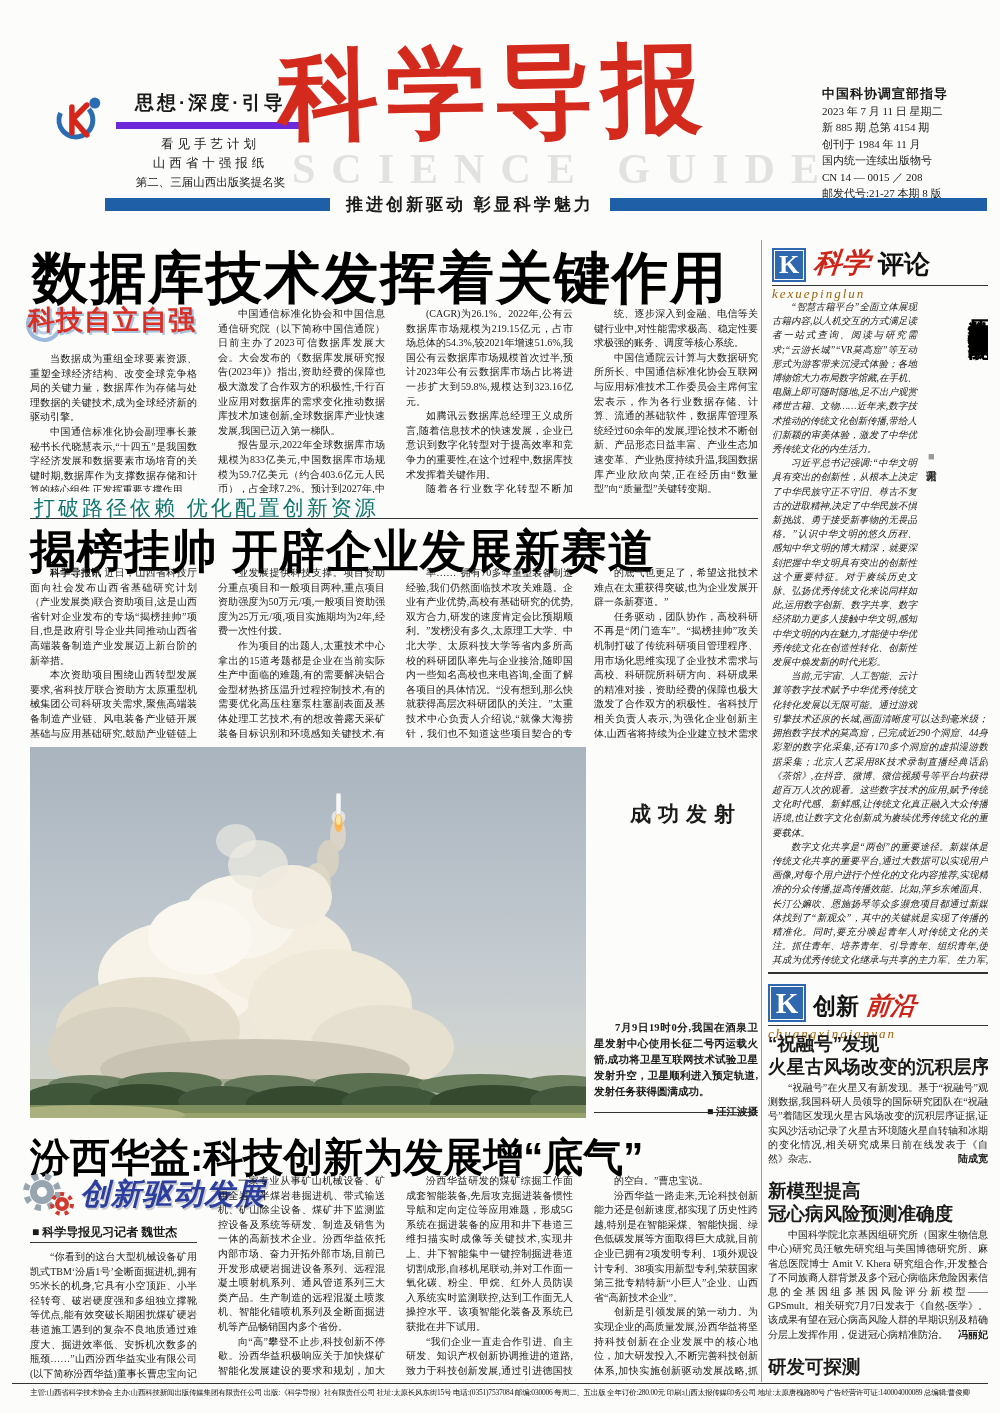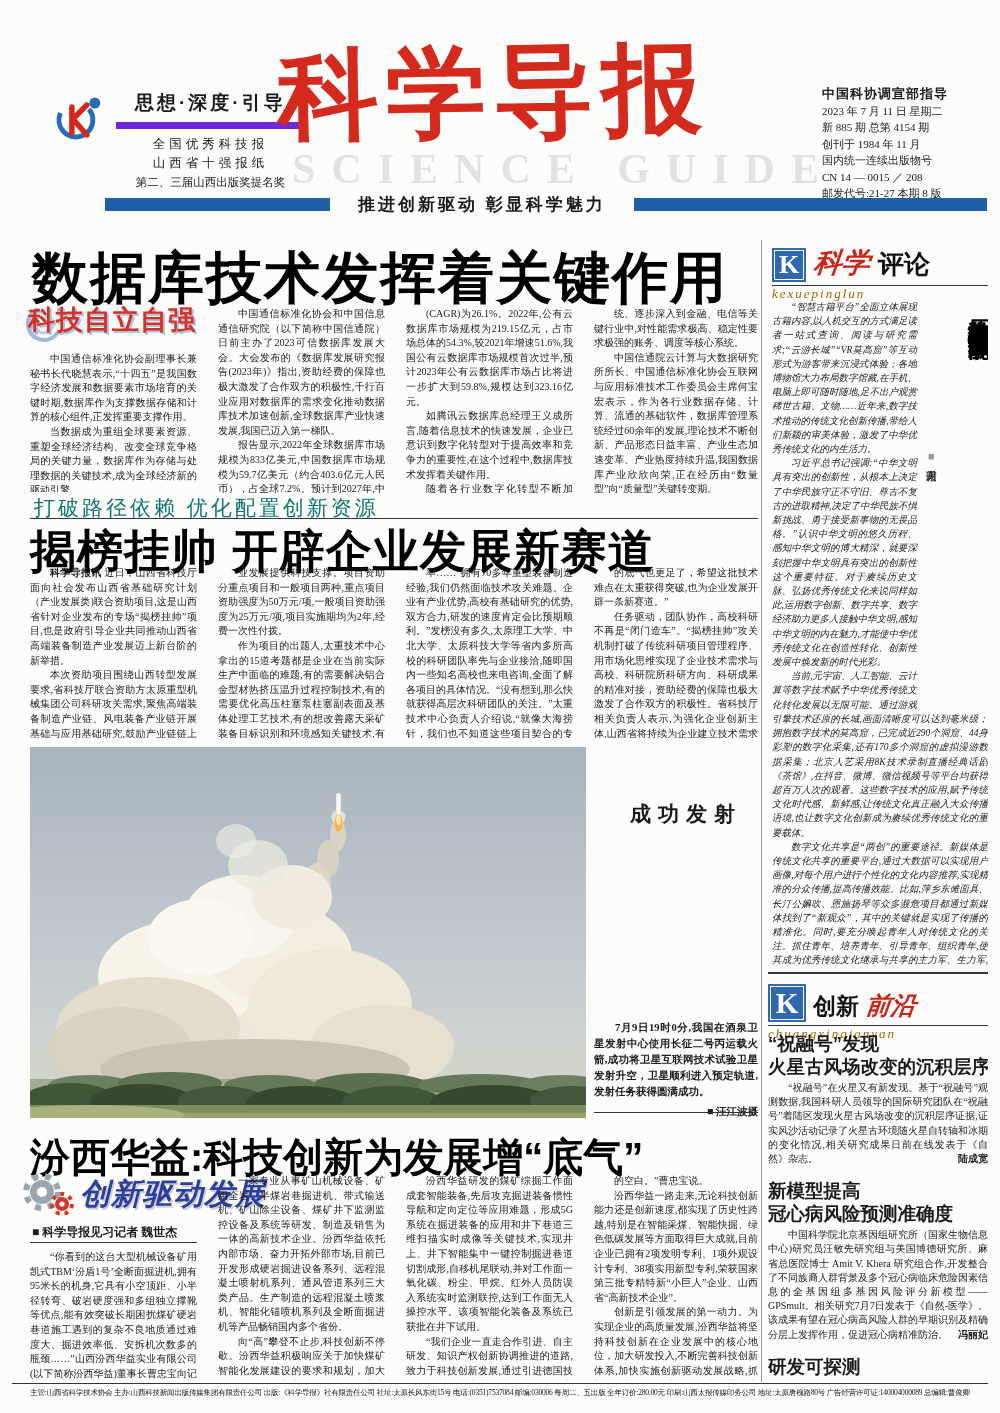--- a/index.html
+++ b/index.html
@@ -12,21 +12,21 @@
   .mast-left{left:50px;top:90px;width:255px;display:flex;gap:10px;}
   .mast-left .texts{width:190px;text-align:center;}
   .mast-slogan{font-size:19px;font-weight:bold;letter-spacing:3px;border-bottom:7px solid #6d28d9;padding-bottom:6px;margin-bottom:6px;font-family:"Liberation Sans","DejaVu Sans",sans-serif;}
   .mast-line{font-size:12.5px;letter-spacing:4px;line-height:19px;}
   .mast-line3{font-size:11.5px;letter-spacing:0;line-height:19px;}
   .mast-en{left:292px;top:145px;font-size:42px;letter-spacing:16px;color:#e2e2e0;font-weight:bold;z-index:1;white-space:nowrap;}
   .mast-title{left:278px;top:36px;width:480px;font-size:100px;line-height:1.1;font-weight:900;color:#d4291d;
               letter-spacing:8px;z-index:2;font-family:"Liberation Sans","DejaVu Sans",sans-serif;transform:rotate(-1deg);white-space:nowrap;}
   .mast-right{left:822px;top:86px;width:170px;font-size:11px;line-height:16.5px;text-align:justify;}
   .mast-right .b{font-size:13px;font-weight:bold;letter-spacing:1px;}
-  .bar{left:105px;top:194px;width:882px;height:20px;display:flex;align-items:center;gap:28px;}
+  .bar{left:105px;top:194px;width:882px;height:20px;display:flex;align-items:center;gap:16px;}
   .bar .seg{height:13px;background:#1f5fa8;flex:1;}
   .bar .seg.short{flex:0 0 225px;}
   .bar-slogan{font-size:17px;font-weight:bold;letter-spacing:3px;white-space:nowrap;font-family:"Liberation Sans","DejaVu Sans",sans-serif;}
   
   .headline{font-weight:900;color:#000;font-family:"Liberation Sans","DejaVu Sans",sans-serif;white-space:nowrap;}
   .col{position:absolute;overflow:hidden;text-align:justify;font-size:10px;line-height:14.6px;}
   .col p{margin:0;text-indent:2em;}
   .col .lead{font-weight:bold;}
   
   .badge1{left:28px;top:302px;width:180px;height:44px;}
@@ -77,21 +77,21 @@
 <div class="paper">
 
   <div class="abs mast-left">
     <svg width="56" height="56" viewBox="0 0 56 56">
       <circle cx="26" cy="30" r="17" fill="none" stroke="#2a6cb3" stroke-width="5" stroke-dasharray="72 36" transform="rotate(-40 26 30)"></circle>
       <path d="M22 17 L22 43 M22 30 L37 15 M24 30 L37 45" stroke="#d6261c" stroke-width="5.5" fill="none" stroke-linecap="round"></path>
       <circle cx="45" cy="13" r="5.5" fill="#2a6cb3"></circle>
     </svg>
     <div class="texts">
       <div class="mast-slogan">思想·深度·引导</div>
-      <div class="mast-line">全国优秀科技报</div>
+      <div class="mast-line">看见手艺计划</div>
       <div class="mast-line">山西省十强报纸</div>
       <div class="mast-line3">第二、三届山西出版奖提名奖</div>
     </div>
   </div>
 
   <div class="abs mast-en">SCIENCE GUIDE</div>
   <div class="abs mast-title">科学导报</div>
 
   <div class="abs mast-right">
     <div class="b">中国科协调宣部指导</div>
@@ -114,22 +114,22 @@
   <div class="abs badge1">
     <svg class="swirl" width="48" height="48" viewBox="0 0 48 48">
       <circle cx="22" cy="24" r="16" fill="none" stroke="#9db9dd" stroke-width="4" stroke-dasharray="60 40" transform="rotate(30 22 24)"></circle>
       <circle cx="22" cy="24" r="9" fill="none" stroke="#b9cde6" stroke-width="3" stroke-dasharray="30 14"></circle>
       <circle cx="38" cy="10" r="3" fill="#9db9dd"></circle>
     </svg>
     <span class="txt">科技自立自强</span>
   </div>
 
   <div class="col" style="left:30px;top:352px;width:167px;height:140px;">
+    <p>当数据成为重组全球要素资源、重塑全球经济结构、改变全球竞争格局的关键力量，数据库作为存储与处理数据的关键技术,成为全球经济新的驱动引擎。</p>
     <p>中国通信标准化协会副理事长兼秘书长代晓慧表示,“十四五”是我国数字经济发展和数据要素市场培育的关键时期,数据库作为支撑数据存储和计算的核心组件,正发挥重要支撑作用。</p>
-    <p>当数据成为重组全球要素资源、重塑全球经济结构、改变全球竞争格局的关键力量，数据库作为存储与处理数据的关键技术,成为全球经济新的驱动引擎。</p>
   </div>
   <div class="col" style="left:218px;top:307px;width:167px;height:186px;">
     <p>中国通信标准化协会和中国信息通信研究院（以下简称中国信通院）日前主办了2023可信数据库发展大会。大会发布的《数据库发展研究报告(2023年)》指出,资助经费的保障也极大激发了合作双方的积极性,千行百业应用对数据库的需求变化推动数据库技术加速创新,全球数据库产业快速发展,我国已迈入第一梯队。</p>
     <p>报告显示,2022年全球数据库市场规模为833亿美元,中国数据库市场规模为59.7亿美元（约合403.6亿元人民币），占全球7.2%。预计到2027年,中国数据库市场总规模将达到1286.8亿元，市场年复合增长率</p>
   </div>
   <div class="col" style="left:406px;top:307px;width:167px;height:186px;">
     <p>(CAGR)为26.1%。2022年,公有云数据库市场规模为219.15亿元，占市场总体的54.3%,较2021年增速51.6%,我国公有云数据库市场规模首次过半,预计2023年公有云数据库市场占比将进一步扩大到59.8%,规模达到323.16亿元。</p>
     <p>如腾讯云数据库总经理王义成所言,随着信息技术的快速发展，企业已意识到数字化转型对于提高效率和竞争力的重要性,在这个过程中,数据库技术发挥着关键作用。</p>
     <p>随着各行业数字化转型不断加速，我国数据库应用创新实践迈入新阶段，应用范围已从对能力需求较低的办公、邮件等外围系</p>
   </div>

